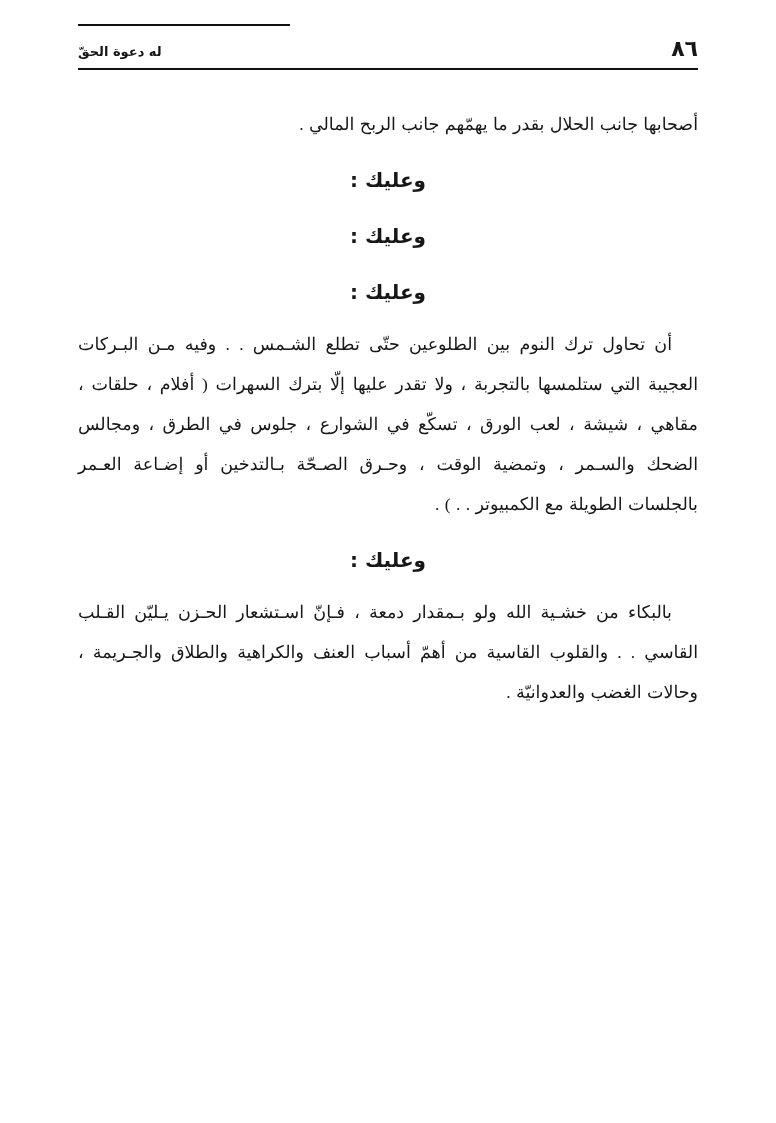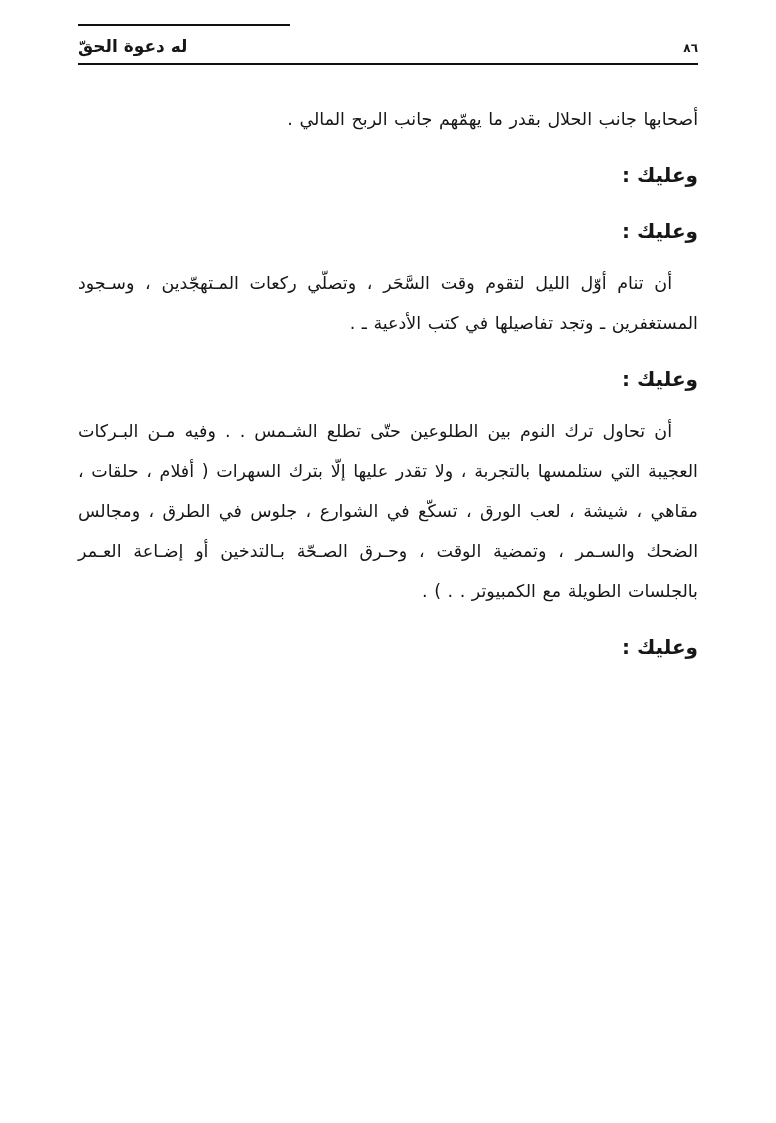--- a/index.html
+++ b/index.html
@@ -31,48 +31,50 @@
     margin-right: auto;
     margin-left: 0;
   }
   .header-row {
     display: flex;
     justify-content: space-between;
     align-items: baseline;
     margin-top: 10px;
   }
   .page-num {
-    font-size: 12px;
+    font-size: 22px;
     font-weight: bold;
     letter-spacing: 1px;
   }
   .book-title {
-    font-size: 17px;
+    font-size: 13px;
     font-weight: bold;
   }
   .header-rule {
     border-top: 2px solid #111;
     margin-top: 7px;
   }
   
   .content {
     margin-top: 34px;
     font-size: 17.5px;
     line-height: 40px;
   }
   .paragraph {
     text-align: justify;
     text-indent: 26px;
     margin: 0 0 6px 0;
     word-spacing: 1px;
+    font-family: Liberation Serif, serif;
   }
   .paragraph.no-indent {
     text-indent: 0;
   }
   .section-heading {
+    text-align: center;
     font-weight: bold;
     font-size: 20px;
     margin: 16px 0 12px 0;
   }
 </style>
 </head>
 <body>
 
 <div class="page">
 
@@ -82,19 +84,19 @@
       <span class="page-num">٨٦</span>
       <span class="book-title">له دعوة الحقّ</span>
     </div>
     <div class="header-rule"></div>
   </header>
 
   <main class="content" id="content">
       <div class="paragraph no-indent">أصحابها جانب الحلال بقدر ما يهمّهم جانب الربح المالي .</div>
       <div class="section-heading">وعليك :</div>
       <div class="section-heading">وعليك :</div>
-      <div class="paragraph">أن تنام أوّل الليل لتقوم وقت السَّحَر ، وتصلّي ركعات المـتهجّدين ، وسـجود المستغفرين ـ وتجد تفاصيلها في كتب الأدعية ـ .</div>
       <div class="section-heading">وعليك :</div>
       <div class="paragraph">أن تحاول ترك النوم بين الطلوعين حتّى تطلع الشـمس . . وفيه مـن البـركات العجيبة التي ستلمسها بالتجربة ، ولا تقدر عليها إلّا بترك السهرات ( أفلام ، حلقات ، مقاهي ، شيشة ، لعب الورق ، تسكّع في الشوارع ، جلوس في الطرق ، ومجالس الضحك والسـمر ، وتمضية الوقت ، وحـرق الصـحّة بـالتدخين أو إضـاعة العـمر بالجلسات الطويلة مع الكمبيوتر . . ) .</div>
       <div class="section-heading">وعليك :</div>
+      <div class="paragraph">بالبكاء من خشـية الله ولو بـمقدار دمعة ، فـإنّ اسـتشعار الحـزن يـليّن القـلب القاسي . . والقلوب القاسية من أهمّ أسباب العنف والكراهية والطلاق والجـريمة ، وحالات الغضب والعدوانيّة .</div>
     </main>
 
 </div>
 
 </body></html>

